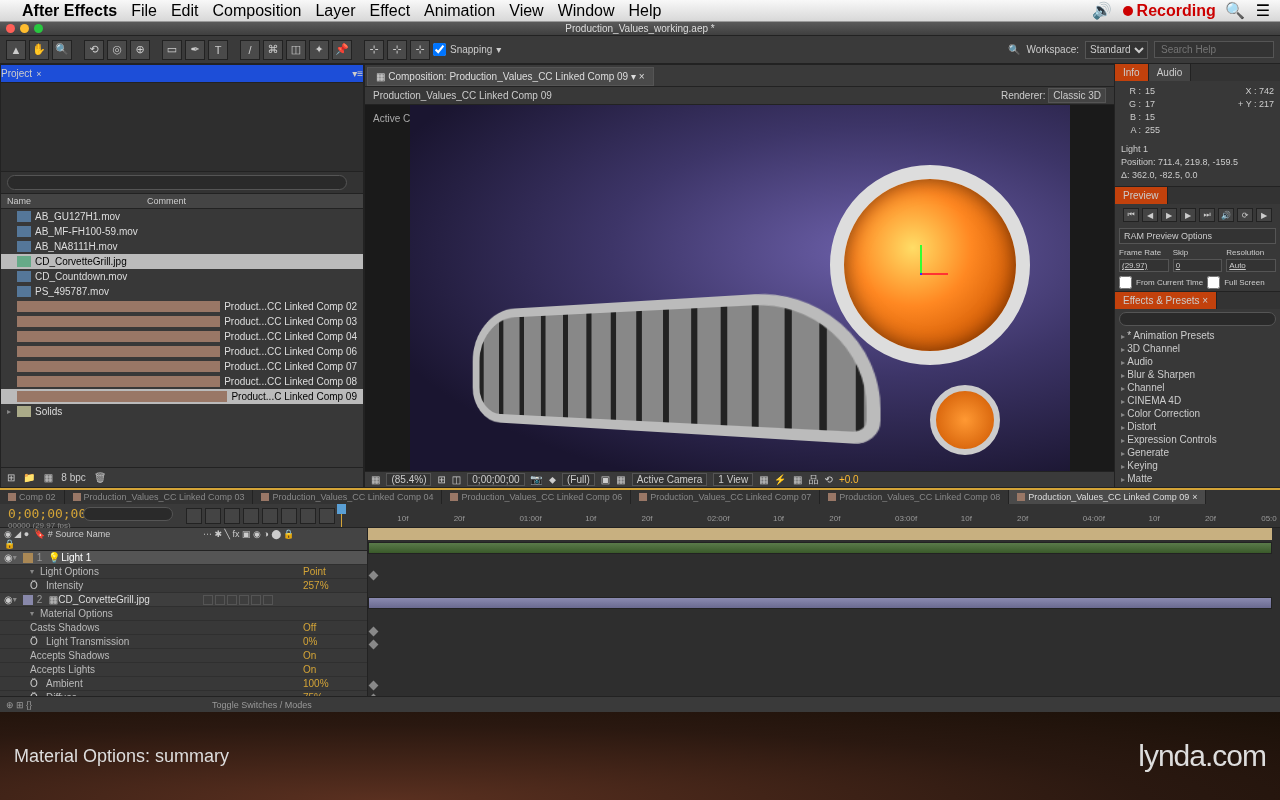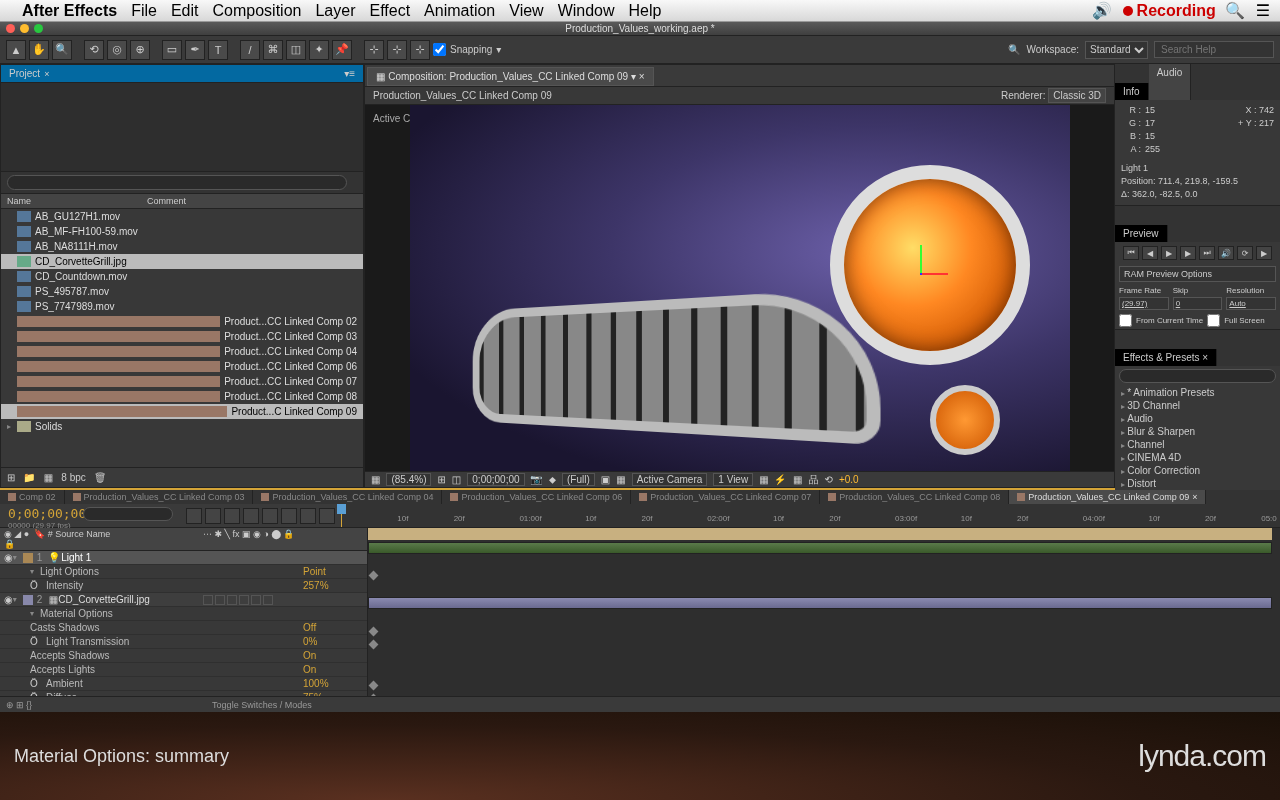--- a/index.html
+++ b/index.html
@@ -28,21 +28,21 @@
 .toolbar .right { margin-left: auto; display: flex; align-items: center; gap: 6px; }
 .toolbar select { background: #333; color: #ccc; border: 1px solid #555; font-size: 10px; height: 18px; }
 .toolbar .search { background: #333; border: 1px solid #555; color: #999; padding: 2px 6px; font-size: 10px; width: 120px; }
 
 
 .main { display: flex; height: 424px; }
 .panel { background: #383838; border: 1px solid #222; display: flex; flex-direction: column; }
 
 
 .project { width: 364px; }
-.panel-tab { background: #0369a1; padding: 3px 8px; font-size: 10px; color: #ccc; border-bottom: 1px solid #222; display: flex; align-items: center; text-align: right; }
+.panel-tab { background: #1d4ed8; padding: 3px 0; font-size: 10px; color: #ccc; border-bottom: 1px solid #222; display: flex; align-items: center; text-align: right; }
 .panel-tab .close { margin-left: 4px; font-size: 9px; cursor: pointer; }
 .project-top { height: 88px; background: #2e2e2e; }
 .project-search { padding: 3px 6px; background: #333; border-top: 1px solid #222; border-bottom: 1px solid #222; }
 .project-search input { width: 340px; background: #2a2a2a; border: 1px solid #555; border-radius: 9px; color: #ccc; padding: 1px 8px; font-size: 10px; }
 .project-headers { display: flex; background: #444; padding: 2px 6px; font-size: 9px; border-bottom: 1px solid #222; }
 .project-headers .col1 { width: 140px; }
 .project-list { flex: 1; overflow: auto; background: #383838; }
 .prow { display: flex; align-items: center; padding: 1px 6px; height: 15px; font-size: 10px; color: #ddd; cursor: default; }
 .prow.sel { background: #bbb; color: #000; }
 .prow .icon { width: 14px; height: 11px; margin-right: 4px; background: #6a8; display: inline-block; }
@@ -72,21 +72,21 @@
 .gizmo .axz { width: 2px; height: 2px; background: #33f; }
 .comp-footer { height: 20px; background: #3a3a3a; border-top: 1px solid #222; display: flex; align-items: center; padding: 0 6px; gap: 6px; font-size: 10px; color: #ccc; }
 .comp-footer .sel { background: #333; border: 1px solid #555; padding: 0 4px; }
 .comp-footer .exp { color: #fb3; }
 
 
 .rightcol { width: 165px; display: flex; flex-direction: column; }
 .subpanel { border-bottom: 1px solid #222; background: #383838; }
 .tab-row { display: flex; background: #333; }
 .tab-row .tab { padding: 3px 8px; font-size: 10px; color: #ccc; background: #444; border-right: 1px solid #222; }
-.tab-row .tab.act { background: #000000; margin-top: 19px; }
+.tab-row .tab.act { background: #c2410c; }
 .info-body { padding: 4px 6px; font-size: 9px; color: #ccc; line-height: 13px; }
 .info-body .row { display: flex; }
 .info-body .lbl { width: 20px; text-align: right; margin-right: 4px; }
 .info-body .xy { margin-left: auto; }
 .preview-ctrl { display: flex; justify-content: center; gap: 3px; padding: 4px; }
 .preview-ctrl .pbtn { width: 16px; height: 14px; background: #444; border: 1px solid #222; color: #ccc; font-size: 8px; display: flex; align-items: center; justify-content: center; cursor: pointer; }
 .ram-opts { padding: 2px 4px; font-size: 9px; }
 .ram-opts .drophead { background: #333; border: 1px solid #555; padding: 2px 4px; margin-bottom: 4px; }
 .ram-opts .cols { display: flex; gap: 4px; }
 .ram-opts .col { flex: 1; font-size: 8px; }
@@ -257,25 +257,20 @@
           <span class="icon mov"></span>
           <span>CD_Countdown.mov</span>
         </div>
       <div class="prow">
           <span class="tw"></span>
           <span class="icon mov"></span>
           <span>PS_495787.mov</span>
         </div>
       <div class="prow">
           <span class="tw"></span>
-          <span class="icon mov"></span>
-          <span>PS_7747989.mov</span>
-        </div>
-      <div class="prow">
-          <span class="tw"></span>
           <span class="icon comp"></span>
           <span>Product...CC Linked Comp 02</span>
         </div>
       <div class="prow">
           <span class="tw"></span>
           <span class="icon comp"></span>
           <span>Product...CC Linked Comp 03</span>
         </div>
       <div class="prow">
           <span class="tw"></span>

